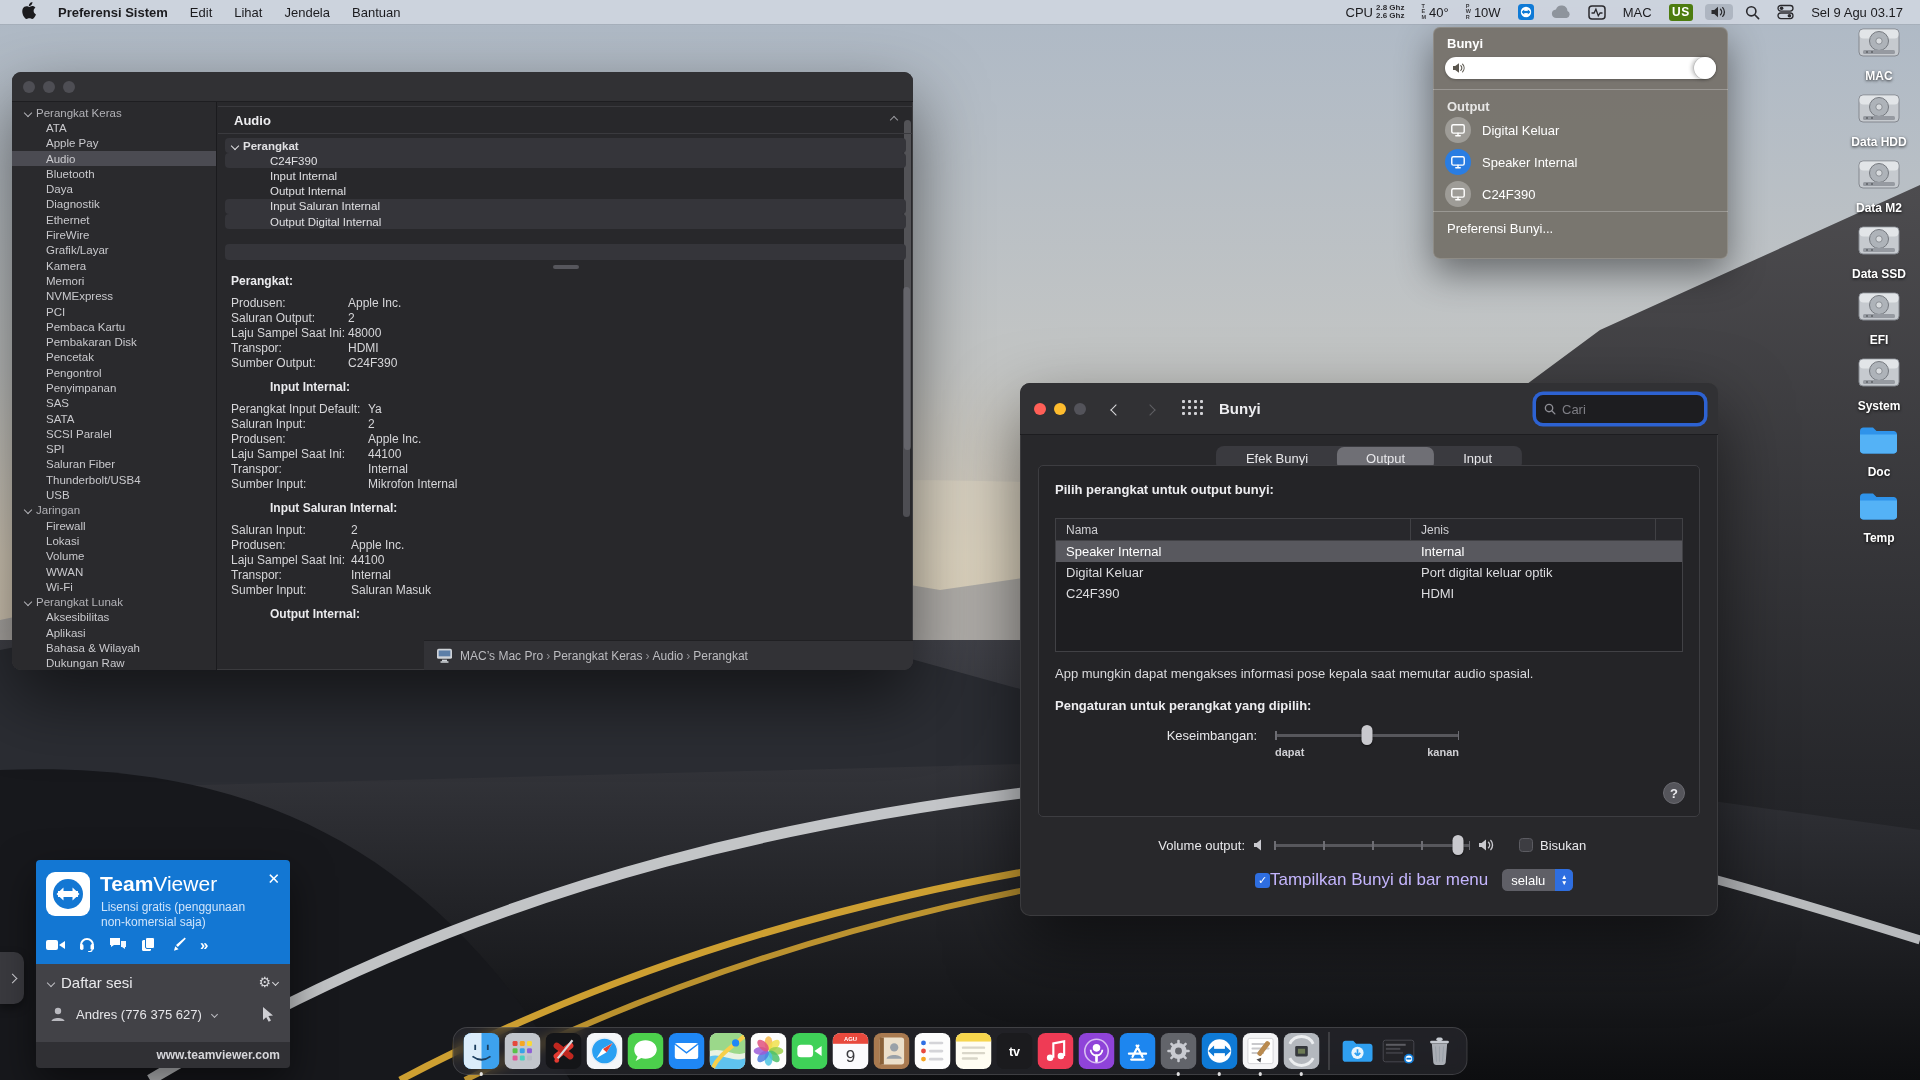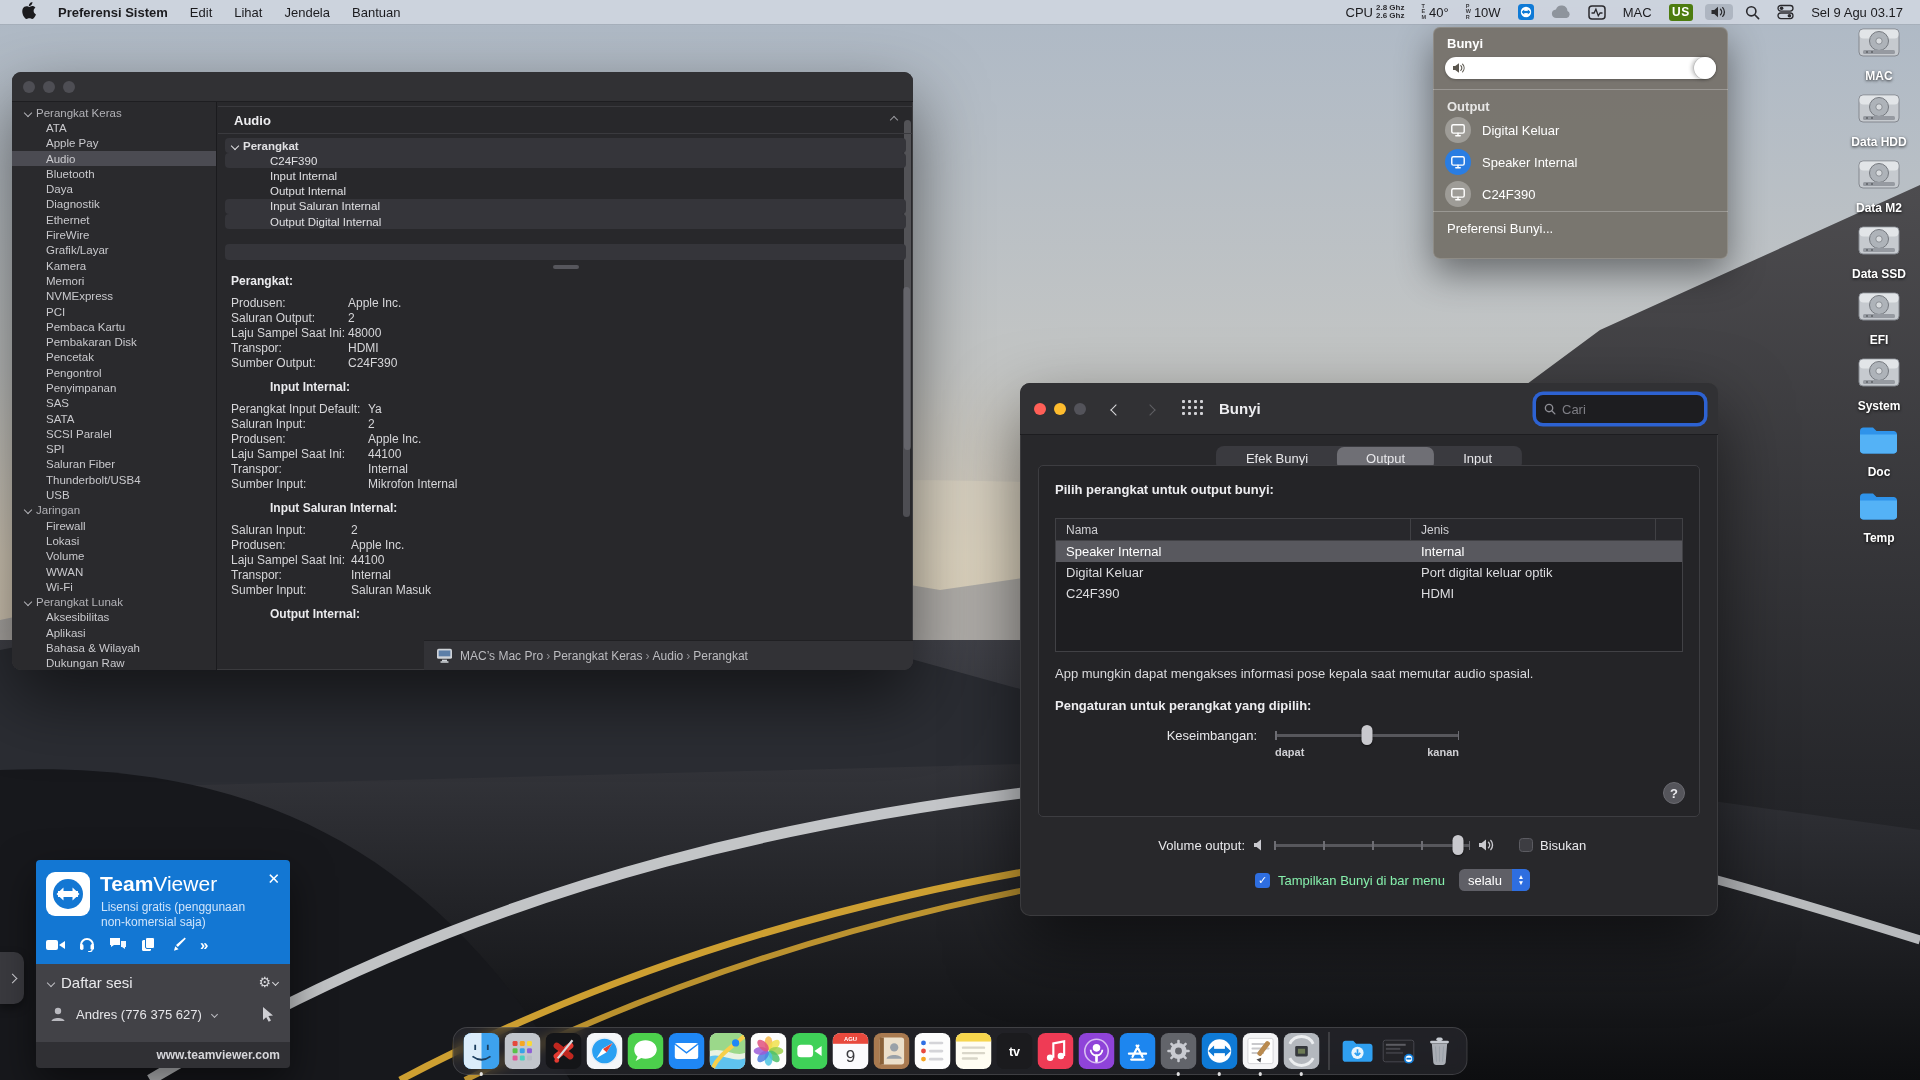--- a/index.html
+++ b/index.html
@@ -86,21 +86,21 @@
   #bal-slider{margin-left:18px;width:184px}
   #snd-ballabels{position:absolute;top:280px;left:236px;width:184px;display:flex;justify-content:space-between;font-size:11px;font-weight:bold;color:#cfcfd3}
   #snd-help{position:absolute;right:14px;bottom:12px;width:22px;height:22px;border-radius:50%;background:#55555b;border:1px solid #6a6a70;color:#e9e9ec;font-size:13px;font-weight:bold;display:flex;align-items:center;justify-content:center}
   #snd-volrow{position:absolute;top:450px;left:0;right:0;height:24px;display:flex;align-items:center}
   #snd-volrow .lbl{width:225px;text-align:right;font-size:13px;color:#e8e8eb;margin-right:8px}
   #vol-slider{width:196px;margin:0 8px}
   .mutebox{width:14px;height:14px;border-radius:3.5px;background:#3d3d42;border:1px solid #5b5b61;margin-left:22px}
   #snd-volrow .mlbl{font-size:13px;color:#e8e8eb;margin-left:7px}
   #snd-menurow{position:absolute;top:486px;left:235px;display:flex;align-items:center}
   .checkbox.on{width:15px;height:15px;border-radius:3.5px;background:#2e6ee0;color:#fff;font-size:11px;font-weight:bold;display:flex;align-items:center;justify-content:center}
-  #snd-menurow .lbl{font-size:13px;color:#86efac;margin-left:8px}
+  #snd-menurow .lbl{font-size:17px;color:#c4b5fd;margin-left:0}
   #snd-dropdown{margin-left:14px;height:22px;background:#5f5f66;border-radius:5.5px;display:flex;align-items:center;color:#fff;font-size:13px}
   #snd-dropdown .val{padding:0 10px 0 9px}
   #snd-dropdown .cap{width:18px;height:22px;background:#2e6ee0;border-radius:0 5.5px 5.5px 0;display:flex;flex-direction:column;align-items:center;justify-content:center;font-size:6.5px;line-height:6.5px}
   .spk{flex:none}
   
   #popover{position:absolute;left:1433px;top:27px;width:295px;height:232px;border-radius:7px;background:rgba(116,112,104,.93);box-shadow:0 14px 36px rgba(0,0,0,.45),0 0 0 1px rgba(255,255,255,.16) inset;z-index:55;color:#fff}
   #pop-title{position:absolute;top:9px;left:14px;font-size:13px;font-weight:bold}
   #pop-slider{position:absolute;top:30px;left:12px;right:12px;height:22px;border-radius:11px;background:#fff;box-shadow:0 1px 3px rgba(0,0,0,.25)}
   #pop-slider .knob{position:absolute;right:0;top:0;width:22px;height:22px;border-radius:50%;background:#fff;box-shadow:-2px 0 4px rgba(0,0,0,.28),0 0 0 .5px rgba(0,0,0,.12)}
   .pop-div{position:absolute;left:0;right:0;height:1px;background:rgba(255,255,255,.25)}

